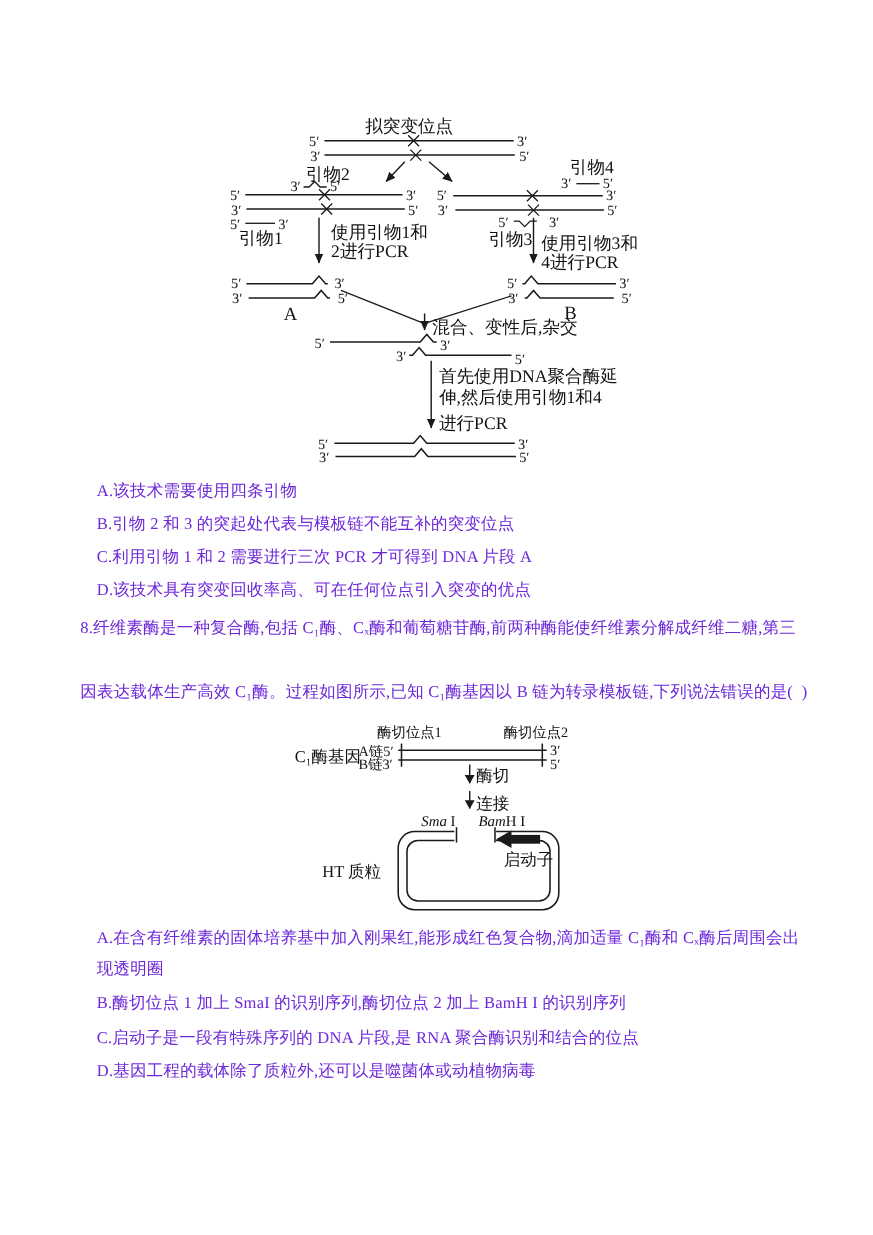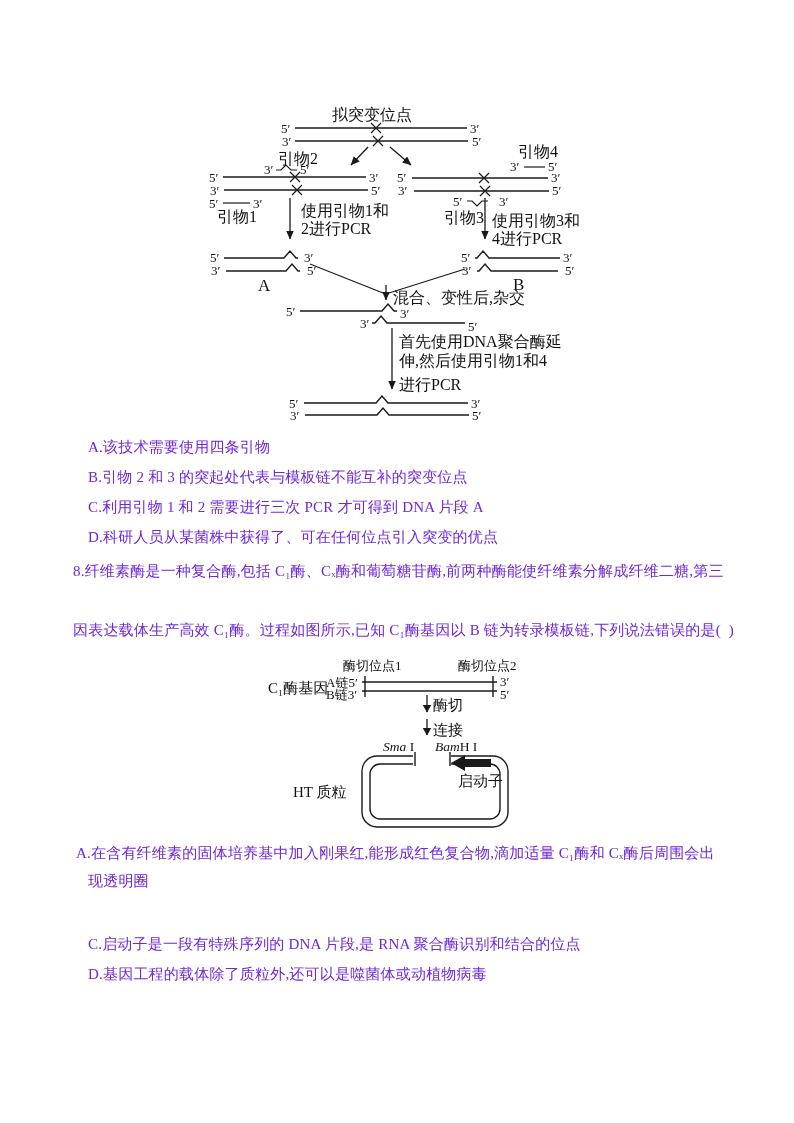--- a/index.html
+++ b/index.html
@@ -127,21 +127,21 @@
     <path class="dna" d="M124,308 H196 l6,-7 l6,7 H288"></path>
     <text class="pr" x="291" y="313">3′</text>
     <text class="pr" x="110" y="325">3′</text>
     <path class="dna" d="M125,320 H197 l6,-7 l6,7 H289"></path>
     <text class="pr" x="292" y="325">5′</text>
   </svg>
 
   <div class="tline" style="left:88px;top:438px;">A.该技术需要使用四条引物</div>
   <div class="tline" style="left:88px;top:468px;">B.引物 2 和 3 的突起处代表与模板链不能互补的突变位点</div>
   <div class="tline" style="left:88px;top:498px;">C.利用引物 1 和 2 需要进行三次 PCR 才可得到 DNA 片段 A</div>
-  <div class="tline" style="left:88px;top:528px;">D.科研人员从某菌株中获得了、可在任何位点引入突变的优点</div>
+  <div class="tline" style="left:88px;top:528px;">D.该技术具有突变回收率高、可在任何位点引入突变的优点</div>
 
   <div class="tline" style="left:73px;top:562px;">8.纤维素酶是一种复合酶,包括 C₁酶、Cₓ酶和葡萄糖苷酶,前两种酶能使纤维素分解成纤维二糖,第三</div>
   <div class="tline" style="left:73px;top:621px;">因表达载体生产高效 C₁酶。过程如图所示,已知 C₁酶基因以 B 链为转录模板链,下列说法错误的是(  )</div>
 
   <svg style="left:260px;top:655px;" width="280" height="180" viewBox="0 0 280 180">
     <defs>
       <marker id="ah2" markerUnits="userSpaceOnUse" markerWidth="10" markerHeight="10" refX="7.5" refY="4.5" orient="auto">
         <path d="M0,0 L8,4.5 L0,9 z" fill="#1a1a1a"></path>
       </marker>
     </defs>
@@ -175,19 +175,20 @@
     <line class="dna" x1="190" y1="97" x2="190" y2="111"></line>
 
     <g>
       <rect x="204" y="104" width="27" height="8" fill="#1a1a1a"></rect>
       <polygon points="191,108 205,100 205,116" fill="#1a1a1a"></polygon>
     </g>
     <text class="cn2" x="198" y="131">启动子</text>
     <text class="cn2" x="33" y="142">HT 质粒</text>
   </svg>
 
-  <div class="tline" style="left:76px;top:844px;">A.在含有纤维素的固体培养基中加入刚果红,能形成红色复合物,滴加适量 C₁酶和 Cₓ酶后周围会出</div>
+  <div class="tline" style="left:88px;top:844px;">A.在含有纤维素的固体培养基中加入刚果红,能形成红色复合物,滴加适量 C₁酶和 Cₓ酶后周围会出</div>
   <div class="tline" style="left:88px;top:872px;">现透明圈</div>
+  <div class="tline" style="left:88px;top:903px;">B.酶切位点 1 加上 SmaI 的识别序列,酶切位点 2 加上 BamH I 的识别序列</div>
   <div class="tline" style="left:88px;top:965px;">D.基因工程的载体除了质粒外,还可以是噬菌体或动植物病毒</div>
   <div class="tline" style="left:88px;top:935px;">C.启动子是一段有特殊序列的 DNA 片段,是 RNA 聚合酶识别和结合的位点</div>
 
 
 </div>
 
 </body></html>

